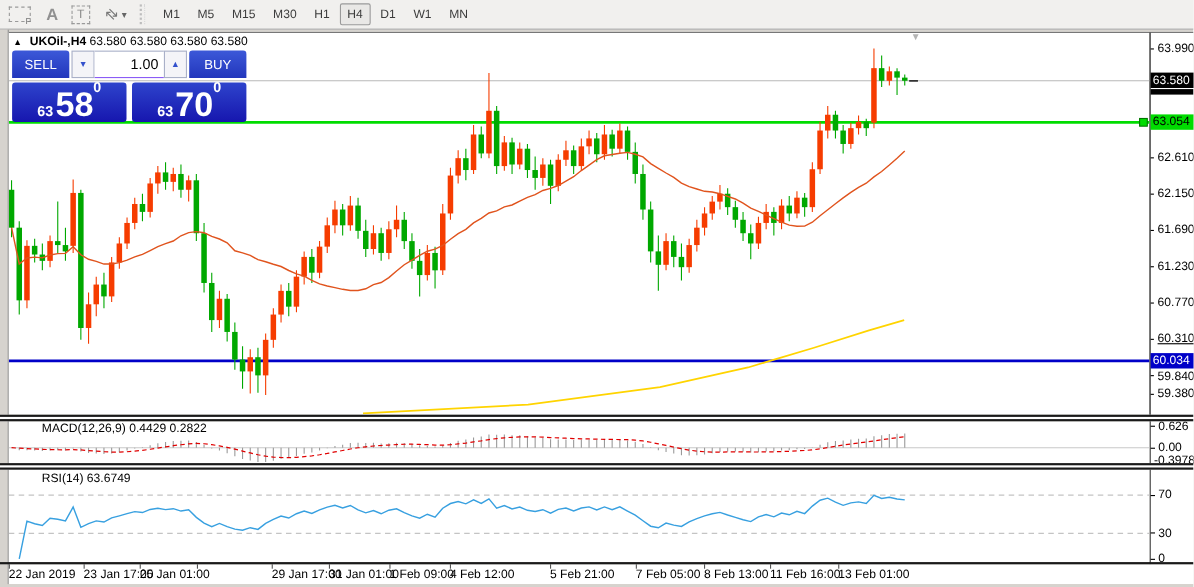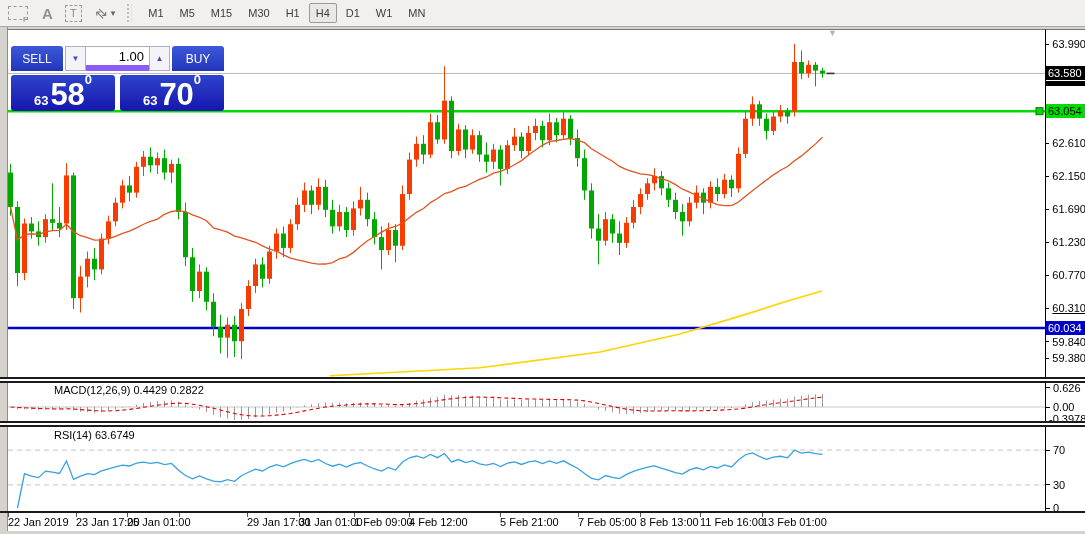--- a/index.html
+++ b/index.html
@@ -45,21 +45,21 @@
   #svg-macd { left:8px; top:383px; }
   #svg-rsi  { left:8px; top:427px; }
 
   
   #chart-header { position:absolute; left:12px; top:32px; font-size:11px; color:#000; z-index:9; }
   #chart-header .tri { font-size:8px; margin-right:4px; }
   #annotation { position:absolute; left:455px; top:44px; font-size:20px; color:#e60000; z-index:6;
     letter-spacing:1px; font-weight:500; white-space:nowrap; }
   #shift-marker { position:absolute; left:828px; top:28px; font-size:9px; color:#b4b4b4; z-index:5; }
 
-  .pane-label { position:absolute; left:18px; font-size:11px; color:#000; z-index:8; white-space:nowrap;padding-left:36px; }
+  .pane-label { position:absolute; left:2px; font-size:11px; color:#000; z-index:8; white-space:nowrap;padding-left:36px; }
   #macd-label { top:384px; } #rsi-label { top:429px;text-align:center; }
 
   
   .tick { position:absolute; left:0; width:40px; height:12px; font-size:11px; color:#000;
     display:flex; align-items:center; z-index:3; }
   .tick .dash { width:4px; height:1px; background:#000; margin-right:3px; }
   .badge { position:absolute; left:0; width:52px; height:14px; font-size:11px; z-index:4;
     display:flex; align-items:center; justify-content:flex-start; padding-left:2px; }
 
   
@@ -67,21 +67,21 @@
   .ttick { position:absolute; top:513px; width:1px; height:4px; background:#555; z-index:3; }
 
   
   #trade-panel { position:absolute; left:11px; top:46px; width:227px; z-index:10; }
   #tp-row1 { display:flex; height:25px; }
   .tp-btn { background:linear-gradient(#3c58d8,#2236bc); color:#fff; font-size:12px;
     display:flex; align-items:center; justify-content:center; border-radius:3px 3px 0 0; cursor:pointer; }
   #sell-btn { width:52px; } #buy-btn { width:52px; margin-left:2px; }
   .spin { width:21px; background:#f4f4f8; border:1px solid #a9b0c8; color:#3350cc; font-size:8px;
     display:flex; align-items:center; justify-content:center; cursor:pointer; }
-  #lot-box { width:63px; background:#fff; border-top:1px solid #a9b0c8; border-bottom:6px solid #8b5cf6;
+  #lot-box { width:63px; background:#fff; border-top:1px solid #a9b0c8; border-bottom:1px solid #8b5cf6;
     font-size:13px; color:#000; display:flex; align-items:center; justify-content:flex-end; padding-right:5px; }
   #tp-row2 { display:flex; margin-top:4px; height:36px; }
   .quote-box { width:104px; background:linear-gradient(#2e44cc,#1616ae); color:#fff; border-radius:3px;
     display:flex; align-items:flex-end; justify-content:center; padding-bottom:3px; cursor:pointer; }
   #ask-box { margin-left:5px; }
   .q-small { font-size:13px; font-weight:bold; margin-right:2px; line-height:15px; }
   .q-big { font-size:31px; font-weight:bold; line-height:26px; }
   .q-sup { font-size:13px; font-weight:bold; align-self:flex-start; line-height:10px; }
 </style>
 </head>
@@ -490,20 +490,25 @@
       <line x1="0" y1="57.9" x2="1037" y2="57.9" stroke="#c4c4c4" stroke-width="1" stroke-dasharray="5 4"></line>
       <polyline points="9.5,81 16.5,46.7142857142856 23.5,49.0988372093022 30.5,50.64999999999997 37.5,44.10731707317075 44.5,45.05714285714281 51.5,46.486238532110015 58.5,33.945205479452085 65.5,52.43196544276455 72.5,49.05882352941176 79.5,46.546332046332054 86.5,47.600375234521564 93.5,43.82291666666666 100.5,41.94999999999997 107.5,39.94585987261144 114.5,38.12319102096788 121.5,38.98054495378353 128.5,36.14442835662971 135.5,35.067370322182136 142.5,36.27939914163092 149.5,35.425248420148925 156.5,37.59853045665732 163.5,36.45782229623725 170.5,43.32894782340455 177.5,48.521329188565375 184.5,51.82186215084054 191.5,48.83841052965408 198.5,51.77614736616423 205.5,54.02377694589504 212.5,54.95869031935719 219.5,52.7131636852295 226.5,54.29675655036145 233.5,48.7750677852509 240.5,45.21661848397803 247.5,42.08797015140246 254.5,43.95356480240042 261.5,40.034076563023504 268.5,37.63104286941362 275.5,39.75939321048641 282.5,36.534875325700206 289.5,34.07162053993641 296.5,32.3163052399464 303.5,34.823872422350604 310.5,32.50496801186577 317.5,36.51772643831814 324.5,39.21879729798847 331.5,37.083506533329306 338.5,40.07415898664735 345.5,36.79589023268146 352.5,35.53260676469707 359.5,38.994364626964774 366.5,41.986600186796224 373.5,44.04629610782358 380.5,40.4757657371331 387.5,43.10214339095706 394.5,35.01683649167471 401.5,30.76535635750932 408.5,28.999044762417704 415.5,31.0335107410665 422.5,27.400498637767463 429.5,30.670238104845218 436.5,26.535800085760727 443.5,34.944799409193664 450.5,32.54417980437457 457.5,35.62064909544859 464.5,33.92253735191282 471.5,36.93136136191919 478.5,38.03295637824926 485.5,36.34704012331097 492.5,39.47597910207779 499.5,36.097000000890425 506.5,34.91582404999448 513.5,37.440540031244296 520.5,34.821712430335964 527.5,33.79528831267111 534.5,36.567801337811275 541.5,33.829861506588 548.5,36.384600817575496 555.5,33.80557931545009 562.5,37.64320431925384 569.5,41.29003233163612 576.5,46.40840384567727 583.5,51.368475655584625 590.5,52.79092193082831 597.5,48.52263512314865 604.5,50.369829305196184 611.5,51.552438632343616 618.5,47.43836035336708 625.5,44.41281638930588 632.5,42.03266456627079 639.5,40.09132206497349 646.5,38.79766269340868 653.5,41.15264548454315 660.5,43.301753710338104 667.5,45.51071323890578 674.5,47.157510536609045 681.5,42.925302683555365 688.5,40.78302318002706 695.5,42.850194973931266 702.5,39.416685537305334 709.5,40.993193805892744 716.5,37.879711499691176 723.5,39.89654238038388 730.5,33.09682126539801 737.5,27.739946994817693 744.5,25.85751203925915 751.5,29.454666986608977 758.5,32.37816358689708 765.5,30.128524512248163 772.5,29.245265271378244 779.5,30.773529501182892 786.5,23.271618782687256 793.5,26.183274410703604 800.5,25.095277707394075 807.5,26.630833239851356 814.5,27.424969269890198" fill="none" stroke="#38a0e0" stroke-width="1.3"></polyline>
     </svg>
 
   <div id="sep1" class="sep"></div>
   <div id="sep2" class="sep"></div>
   <div id="sep3"></div>
   <div id="time-strip"></div>
   <div id="bottom-bar"></div>
 
+  <div id="chart-header">
+    <span class="tri">▲</span>
+    <b>UKOil-,H4</b>
+    <span>63.580 63.580 63.580 63.580</span>
+  </div>
 
   <div id="trade-panel">
     <div id="tp-row1">
       <div id="sell-btn" class="tp-btn">SELL</div>
       <div class="spin" style="margin-left:2px">▼</div>
       <div id="lot-box">1.00</div>
       <div class="spin">▲</div>
       <div id="buy-btn" class="tp-btn">BUY</div>
     </div>
     <div id="tp-row2">

